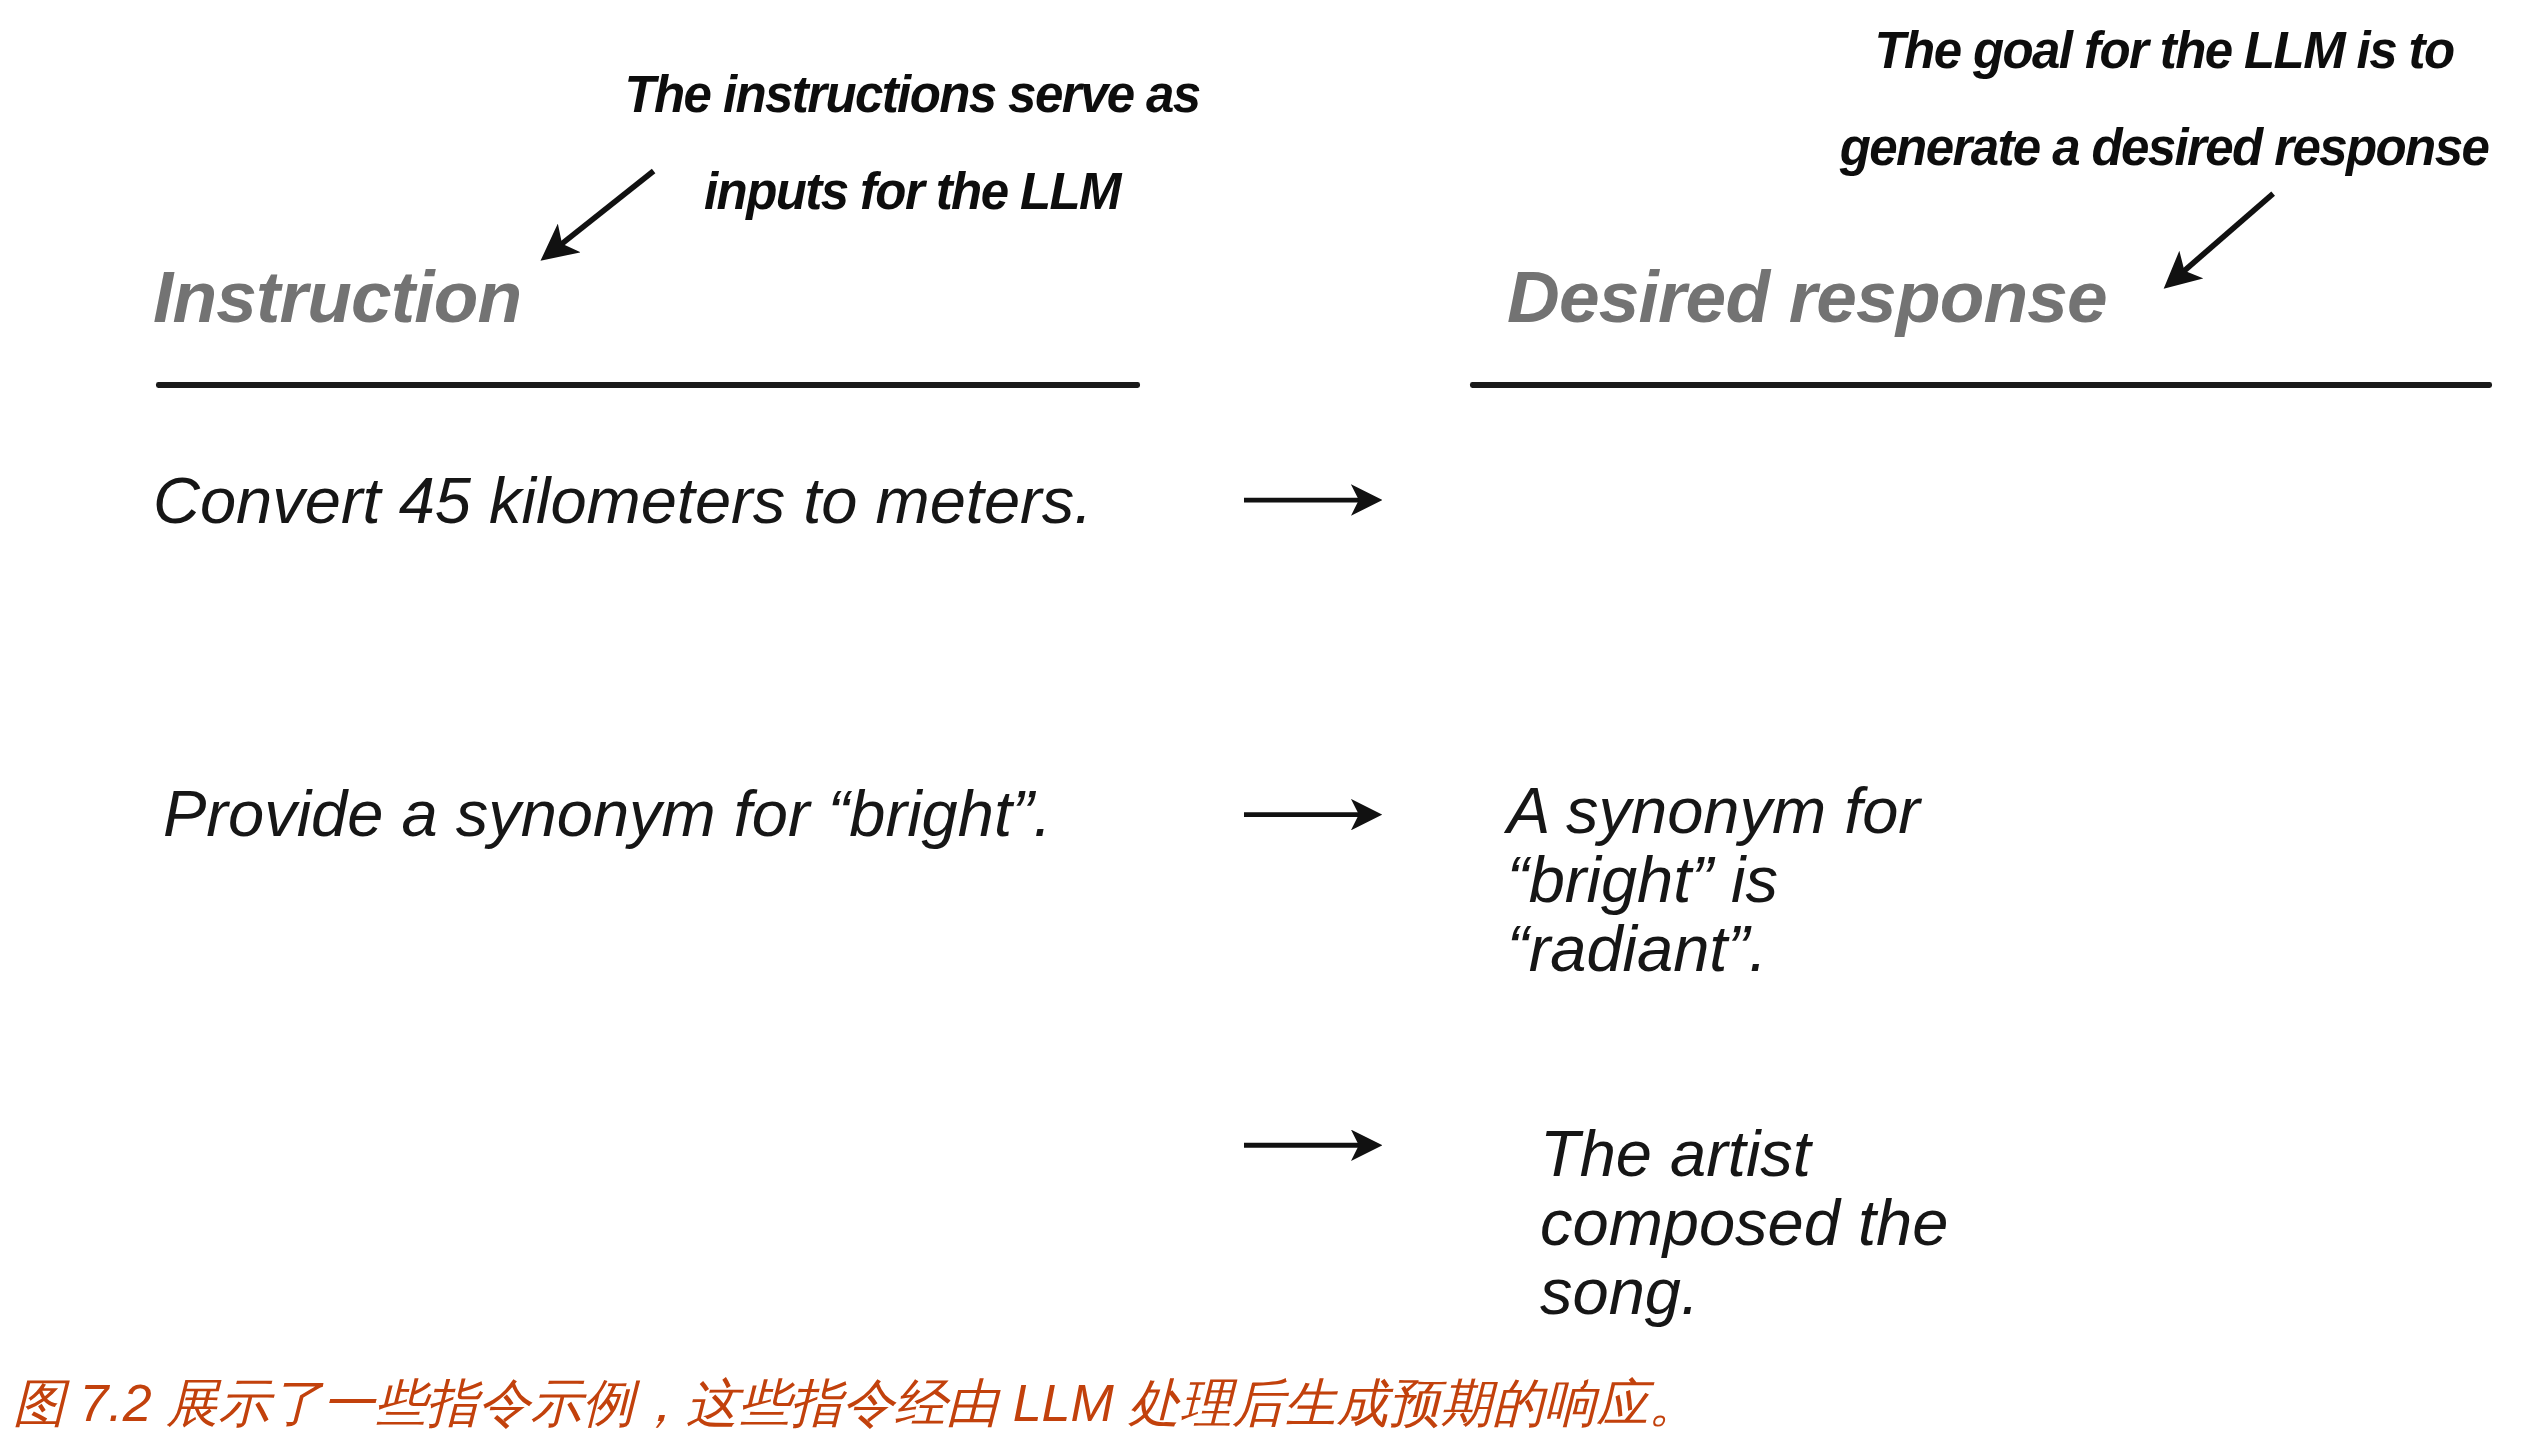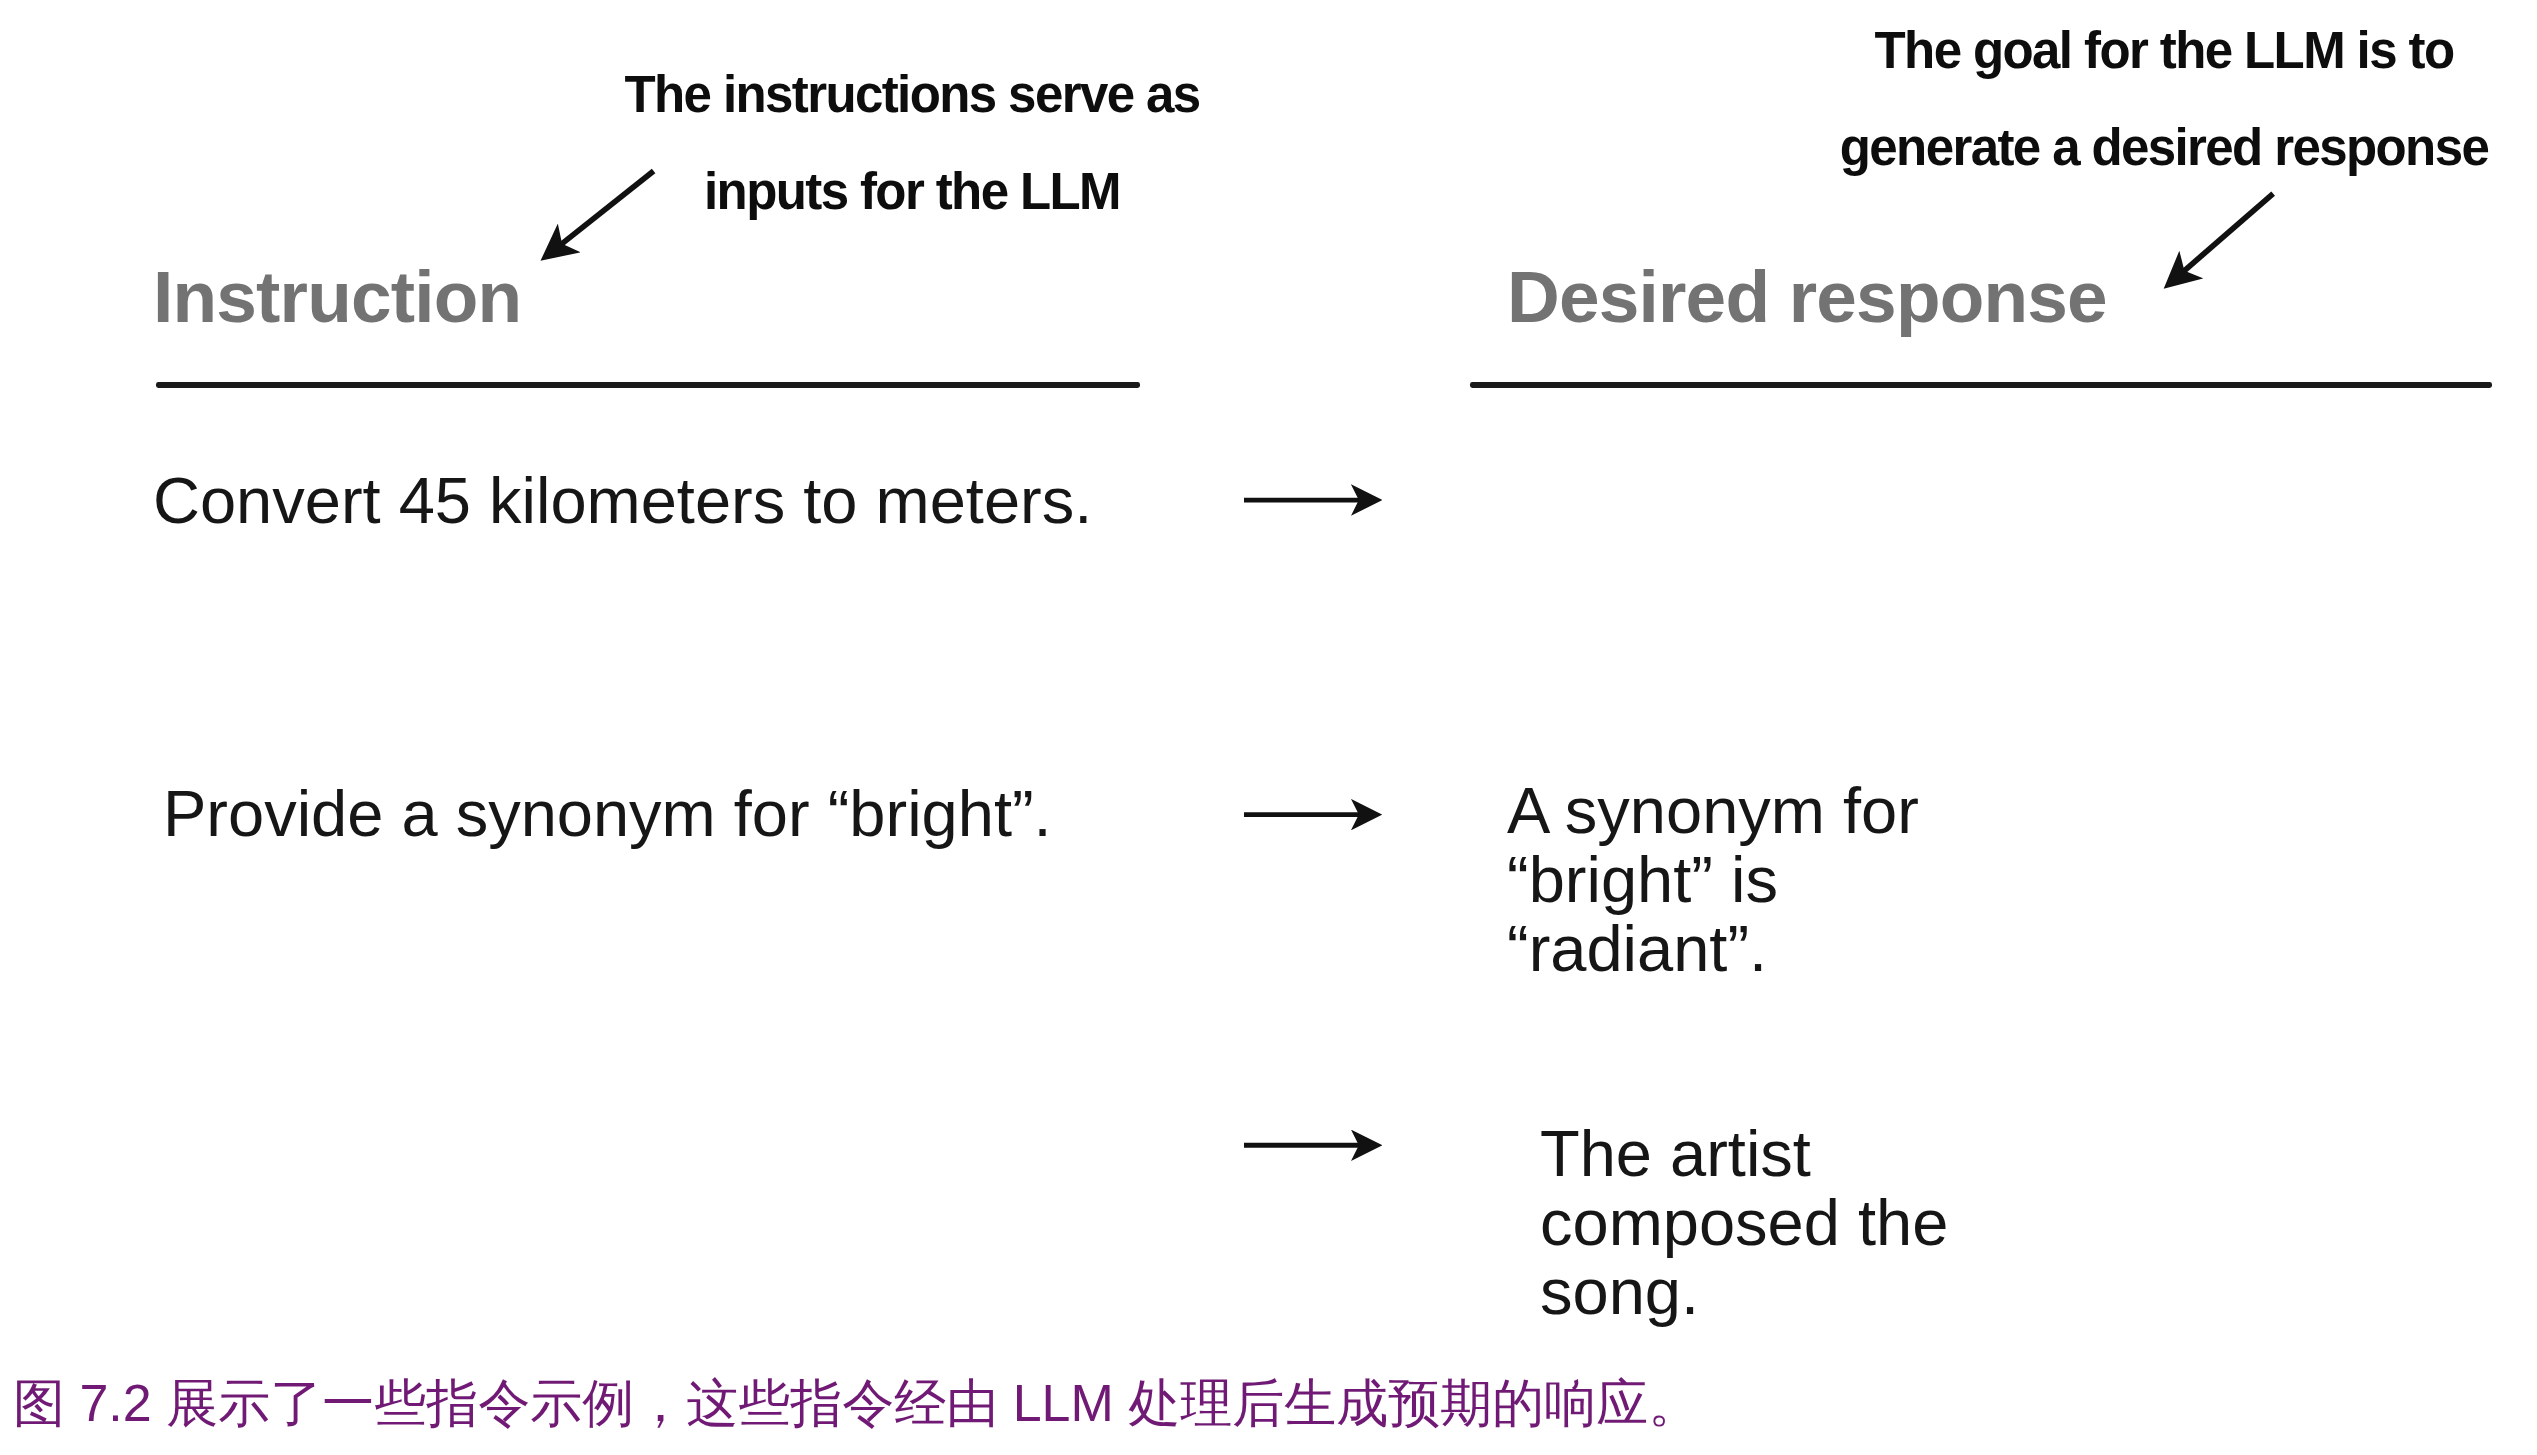--- a/index.html
+++ b/index.html
@@ -3,21 +3,21 @@
 <meta charset="utf-8">
 <style>
   html, body { margin: 0; padding: 0; }
   body {
     width: 2538px; height: 1455px;
     background: #ffffff;
     font-family: "Liberation Sans", sans-serif;
     color: #141414;
     overflow: hidden;
   }
-  .canvas { position: relative; width: 2022px; height: 1455px; background: #ffffff; }
+  .canvas { position: relative; width: 2022px; height: 1455px; background: #ffffff; font-style: italic; }
 
   .ann {
     position: absolute;
     font-weight: 700;
     font-size: 51px;
     line-height: 97px;
     letter-spacing: -1.6px;
     text-align: center;
     color: #0d0d0d;
     white-space: pre-line;
@@ -55,21 +55,21 @@
   .r3-left  { left: 157px;  top: 1048px; width: 936px; }
   .r3-right { left: 1504px; top: 1119px; margin-left: 36px; }
 
   .overlay { position: absolute; left: 0; top: 0; width: 2538px; height: 1455px; pointer-events: none; }
 
   .caption {
     position: absolute;
     left: 13px; top: 1371px;
     font-size: 52px;
     line-height: 65px;
-    color: #701a75;
+    color: #c2410c;
     white-space: nowrap;
   }
 </style>
 </head>
 <body>
 
 <div class="canvas">
 
   <div class="ann ann-left">The instructions serve as
 inputs for the LLM</div>

